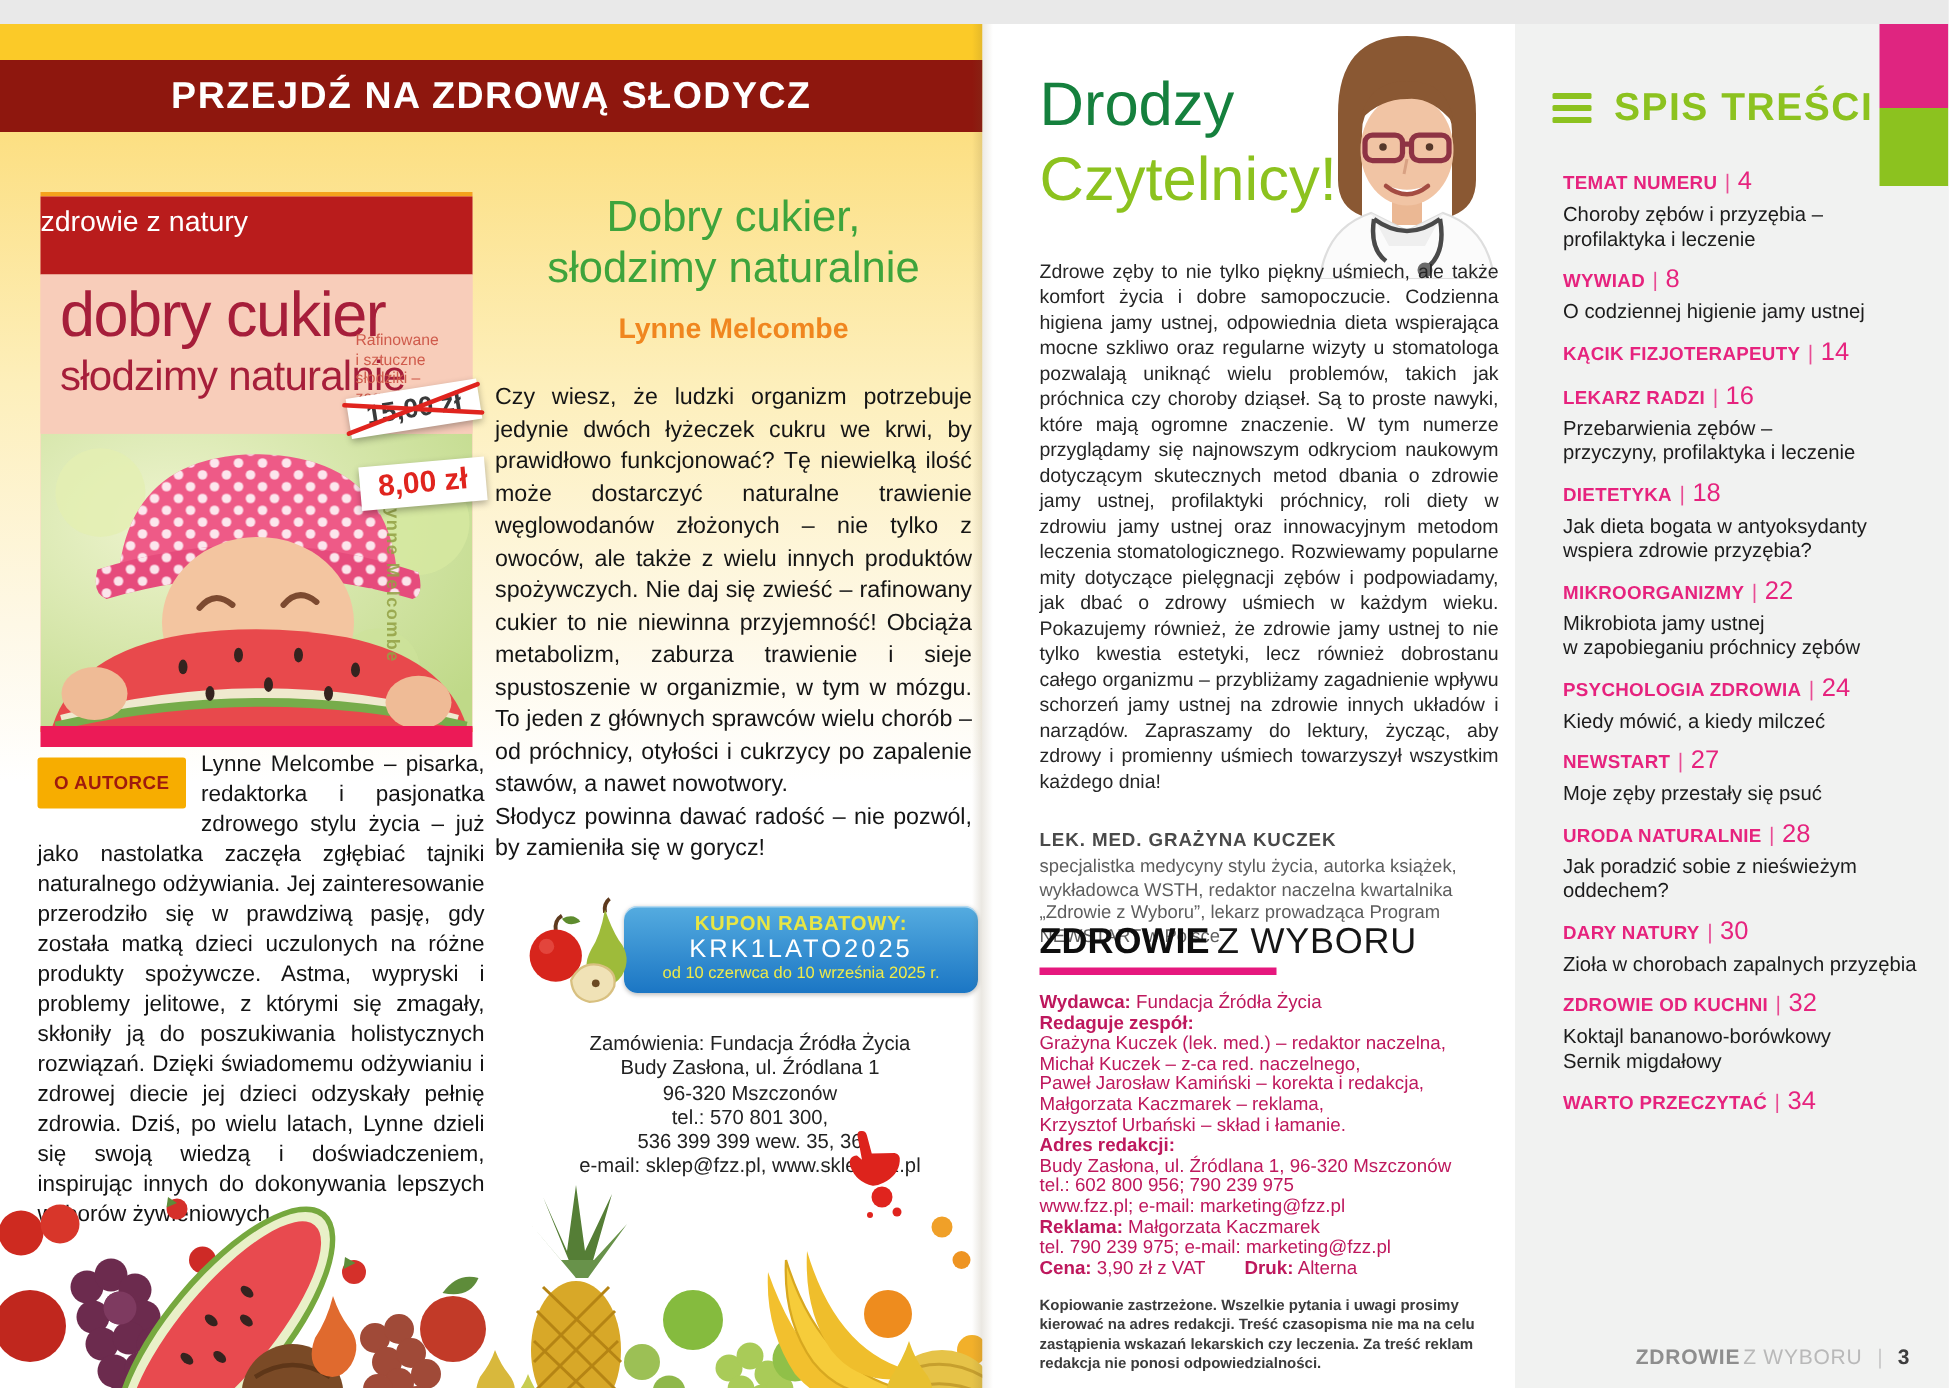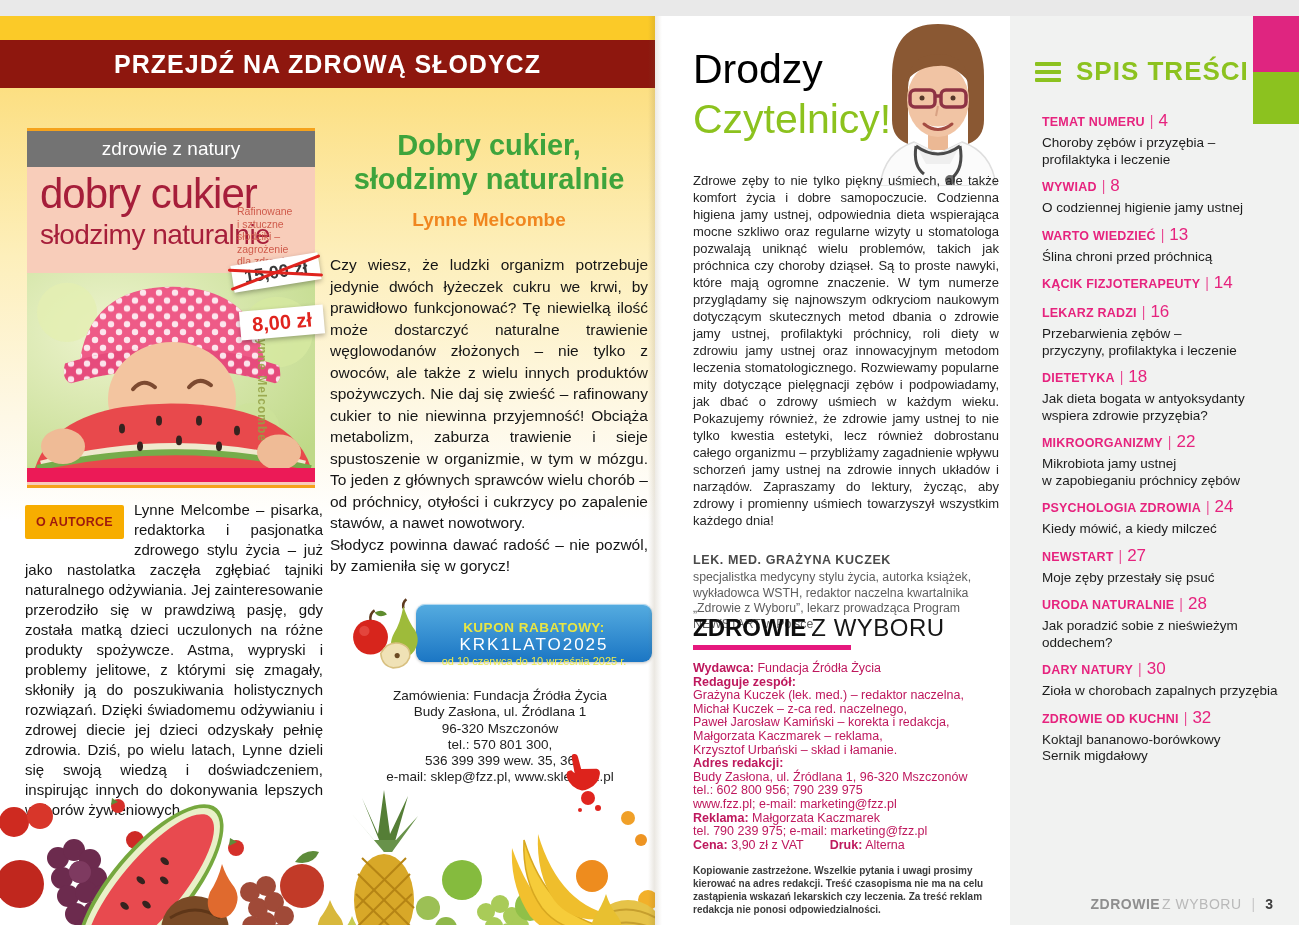--- a/index.html
+++ b/index.html
@@ -10,72 +10,72 @@
   
   .left-page{position:absolute;left:0;top:0;width:655px;height:925px;
     background:linear-gradient(180deg,#FBCA28 0px,#FBCA28 24px,#FCDF82 72px,#FCEköp 90px,#FDEFBB 240px,#FEF8E6 400px,#FFFFFF 505px,#FFFFFF 100%);}
   .left-page{background:linear-gradient(180deg,#FBCA28 0px,#FBCA28 24px,#FCDF82 72px,#FDEFBB 240px,#FEF8E6 400px,#FFFFFF 505px);}
   .banner{position:absolute;left:0;top:24px;width:655px;height:48px;background:#8E170E;
     display:flex;align-items:center;justify-content:center}
   .banner h1{color:#fff;font-size:25px;font-weight:bold;letter-spacing:1px}
 
   .cover{position:absolute;left:27px;top:112px;width:288px;height:360px;
     border-top:3px solid #F5A21C;border-bottom:3px solid #F5A21C;background:#F8CDBA}
-  .cover-series{height:36px;background:#737373;color:#fff;font-size:19px;text-align:center;line-height:36px}
+  .cover-series{height:52px;background:#b91c1c;color:#fff;font-size:19px;text-align:left;line-height:36px}
   .cover-titles{position:relative;height:106px;background:#F8CDBA;padding:4px 0 0 13px}
   .cover-title{font-size:42px;color:#A61E3A;letter-spacing:-1px;line-height:46px}
   .cover-subtitle{font-size:28px;color:#A61E3A;letter-spacing:-0.5px;line-height:36px}
   .cover-side{position:absolute;right:4px;top:38px;width:74px;font-size:10.5px;line-height:12.5px;
     color:#CF5B4C;white-space:pre-line}
   .cover-photo{height:195px;overflow:hidden}
   .cover-band-bottom{height:14px;background:#EC1A57}
   .spine{position:absolute;left:228px;top:200px;height:150px;writing-mode:vertical-rl;
     font-size:12px;font-weight:bold;letter-spacing:1px;color:#93A144;overflow:hidden;opacity:.85}
 
   .tag{position:absolute;background:#fff;box-shadow:0 2px 5px rgba(0,0,0,.3);padding:3px 12px;white-space:nowrap}
   .tag-old{left:232px;top:243px;transform:rotate(-9deg);font-size:18px;font-weight:bold;color:#3A3A3A}
   .tag-old i{position:absolute;left:-4%;top:46%;width:108%;height:3px;background:#E0241E;border-radius:2px}
   .tag-old i.x2{transform:rotate(-12deg)} .tag-old i.x1{transform:rotate(12deg)}
   .tag-new{left:240px;top:292px;transform:rotate(-5deg);font-size:20px;font-weight:bold;color:#E0241E}
 
   .art-title{position:absolute;left:330px;top:112px;width:318px;text-align:center}
-  .art-title-l1,.art-title-l2{font-size:29px;font-weight:bold;color:#3EA43C;line-height:34px}
+  .art-title-l1,.art-title-l2{font-size:29px;font-weight:normal;color:#3EA43C;line-height:34px}
   .art-author{margin-top:13px;font-size:19px;font-weight:bold;color:#F0861F}
 
   .art-body{position:absolute;left:330px;top:238px;width:318px;font-size:15.5px;line-height:21.5px;
     color:#151515;text-align:justify}
   .art-body p{margin:0}
 
   .about{position:absolute;left:25px;top:484px;width:298px;font-size:15px;line-height:20px;
     color:#141414;text-align:justify}
   .badge{float:left;margin:5px 10px 2px 0;background:#F7AD00;color:#9E1A0E;font-size:12.5px;
     font-weight:bold;padding:7px 11px;border-radius:2px;letter-spacing:.3px}
 
   .coupon{position:absolute;left:416px;top:588px;width:236px;height:58px;border-radius:9px;
     background:linear-gradient(180deg,#55ACE0,#1B76C4);
     box-shadow:inset 0 1px 0 rgba(255,255,255,.55),0 1px 3px rgba(0,0,0,.25);
-    text-align:center;padding-top:16px}
+    text-align:center;padding-top:4px}
   .coupon-label{color:#E8E644;font-weight:bold;font-size:13.5px;letter-spacing:.5px}
   .coupon-code{color:#fff;font-weight:normal;font-size:17px;letter-spacing:2px;line-height:19px}
   .coupon-validity{color:#EFEB4A;font-size:11px;line-height:14px}
   .coupon-fruit{position:absolute;left:350px;top:580px;width:80px;height:78px;z-index:2}
 
   .orders{position:absolute;left:350px;top:672px;width:300px;text-align:center;
     font-size:13.5px;line-height:16.3px;color:#222;white-space:pre-line}
 
   .hand{position:absolute;left:562px;top:734px;width:42px;height:42px;transform:rotate(-15deg);z-index:3}
   .fruit-strip{position:absolute;left:0;top:772px;width:655px;height:153px}
 
   .gutter{position:absolute;left:648px;top:0;width:14px;height:925px;z-index:4;
     background:linear-gradient(90deg,rgba(0,0,0,0),rgba(110,90,50,.14) 45%,rgba(0,0,0,0))}
 
   
   .mid-page{position:absolute;left:655px;top:0;width:355px;height:925px;background:#fff}
   .greet{position:absolute;left:38px;top:28px}
-  .greet-1{font-size:41px;color:#000000;line-height:50px}
+  .greet-1{font-size:41px;color:#15803d;line-height:50px}
   .greet-2{font-size:41px;color:#8CC21E;line-height:50px}
   .portrait{position:absolute;left:210px;top:0;width:145px;height:168px}
   .edit-body{position:absolute;left:38px;top:156px;width:306px;font-size:13px;line-height:17px;
     color:#262626;text-align:justify}
   .edit-author{position:absolute;left:38px;top:537px;width:310px}
   .edit-author-name{font-size:12.5px;font-weight:bold;color:#4A4A4A;letter-spacing:.6px}
   .edit-author-bio{margin-top:3px;font-size:12.3px;line-height:15.6px;color:#5E5E5E}
   .mast-logo{position:absolute;left:38px;top:598px}
   .mast-logo .lb{font-size:24px;font-weight:800;color:#0E0E0E}
   .mast-logo .ll{font-size:24px;font-weight:400;color:#161616;margin-left:5px;letter-spacing:.5px}
@@ -402,24 +402,20 @@
       <div class="toc-entry">
         <div class="toc-cat"><span class="toc-cat-name">TEMAT NUMERU</span><span class="toc-sep">|</span><span class="toc-page">4</span></div>
         <div class="toc-desc">Choroby zębów i przyzębia –
 profilaktyka i leczenie</div>
       </div>
       <div class="toc-entry">
         <div class="toc-cat"><span class="toc-cat-name">WYWIAD</span><span class="toc-sep">|</span><span class="toc-page">8</span></div>
         <div class="toc-desc">O codziennej higienie jamy ustnej</div>
       </div>
       <div class="toc-entry">
-        <div class="toc-cat"><span class="toc-cat-name">WARTO WIEDZIEĆ</span><span class="toc-sep">|</span><span class="toc-page">13</span></div>
-        <div class="toc-desc">Ślina chroni przed próchnicą</div>
-      </div>
-      <div class="toc-entry">
         <div class="toc-cat"><span class="toc-cat-name">KĄCIK FIZJOTERAPEUTY</span><span class="toc-sep">|</span><span class="toc-page">14</span></div>
       </div>
       <div class="toc-entry">
         <div class="toc-cat"><span class="toc-cat-name">LEKARZ RADZI</span><span class="toc-sep">|</span><span class="toc-page">16</span></div>
         <div class="toc-desc">Przebarwienia zębów –
 przyczyny, profilaktyka i leczenie</div>
       </div>
       <div class="toc-entry">
         <div class="toc-cat"><span class="toc-cat-name">DIETETYKA</span><span class="toc-sep">|</span><span class="toc-page">18</span></div>
         <div class="toc-desc">Jak dieta bogata w antyoksydanty
@@ -444,20 +440,24 @@
       </div>
       <div class="toc-entry">
         <div class="toc-cat"><span class="toc-cat-name">DARY NATURY</span><span class="toc-sep">|</span><span class="toc-page">30</span></div>
         <div class="toc-desc">Zioła w chorobach zapalnych przyzębia</div>
       </div>
       <div class="toc-entry">
         <div class="toc-cat"><span class="toc-cat-name">ZDROWIE OD KUCHNI</span><span class="toc-sep">|</span><span class="toc-page">32</span></div>
         <div class="toc-desc">Koktajl bananowo-borówkowy
 Sernik migdałowy</div>
       </div>
+      <div class="toc-entry">
+        <div class="toc-cat"><span class="toc-cat-name">WARTO PRZECZYTAĆ</span><span class="toc-sep">|</span><span class="toc-page">34</span></div>
+        <div class="toc-desc"></div>
+      </div>
     </div>
 
     <div class="page-footer">
       <span class="f-b">ZDROWIE</span><span class="f-l">Z WYBORU</span><span class="f-sep">|</span><span class="f-num">3</span>
     </div>
   </section>
 
 </div>
 
 </body></html>

